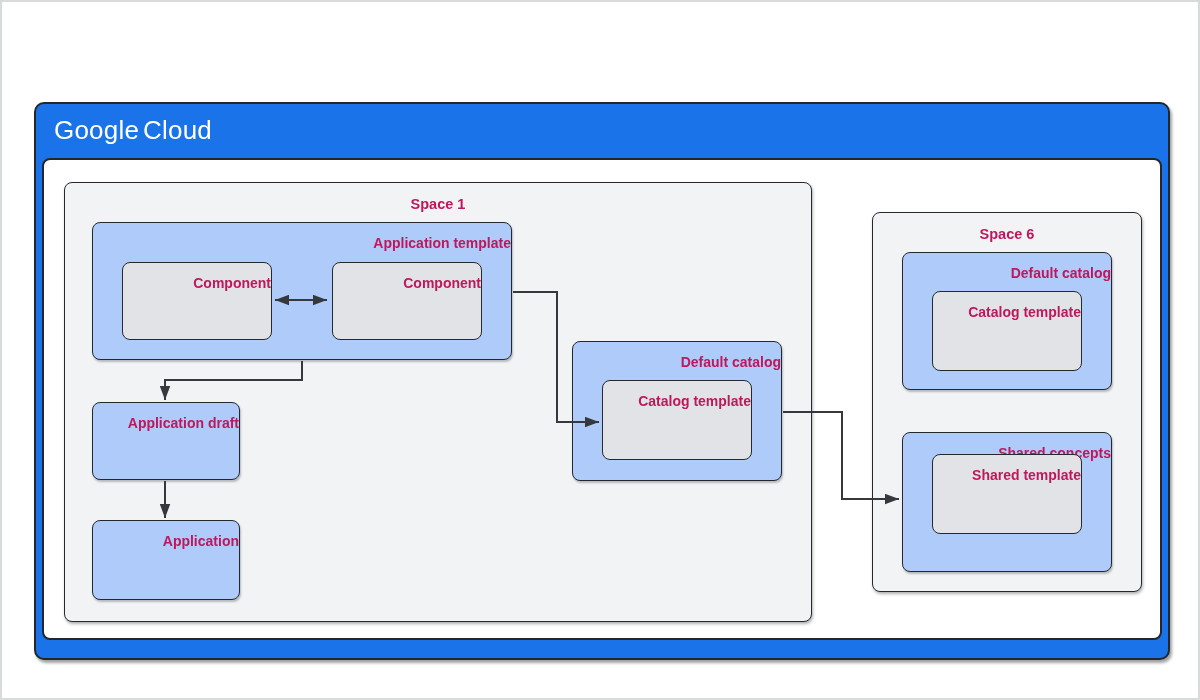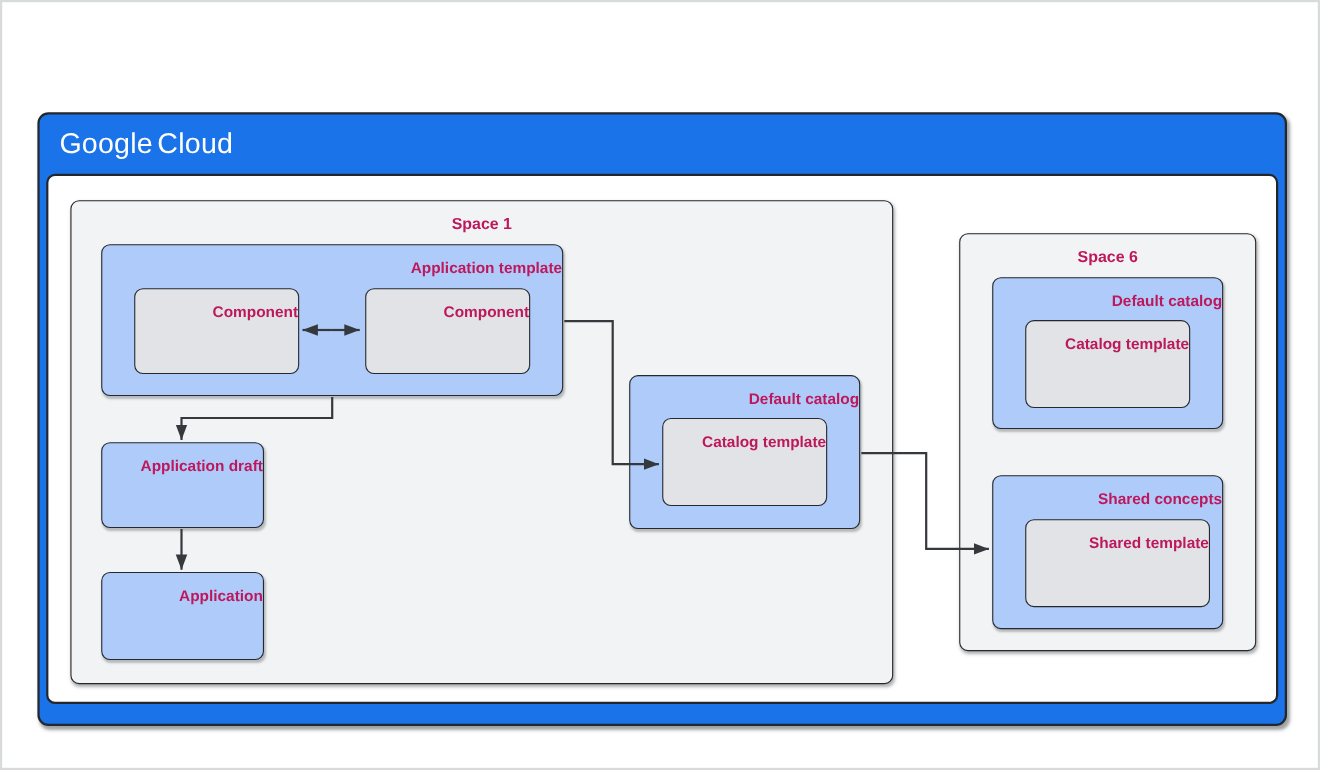--- a/index.html
+++ b/index.html
@@ -113,21 +113,21 @@
   </div>
 
   <div class="box gray" style="left:930px; top:289px; width:150px; height:80px;">
     <span class="lbl">Catalog template</span>
   </div>
 
   <div class="box blue" style="left:900px; top:430px; width:210px; height:140px;">
     <span class="lbl">Shared concepts</span>
   </div>
 
-  <div class="box gray" style="left:930px; top:470px; width:168px; height:80px;">
+  <div class="box gray" style="left:930px; top:452px; width:150px; height:80px;">
     <span class="lbl">Shared template</span>
   </div>
 
   <svg class="wires" viewBox="0 0 1200 700">
     <defs>
       <marker id="arr" viewBox="0 0 8 6" refX="8" refY="3" markerWidth="7" markerHeight="5.5" orient="auto">
         <path d="M0,0 L8,3 L0,6 z"></path>
       </marker>
     </defs>
     <path d="M299,298 L273,298" marker-end="url(#arr)"></path>

